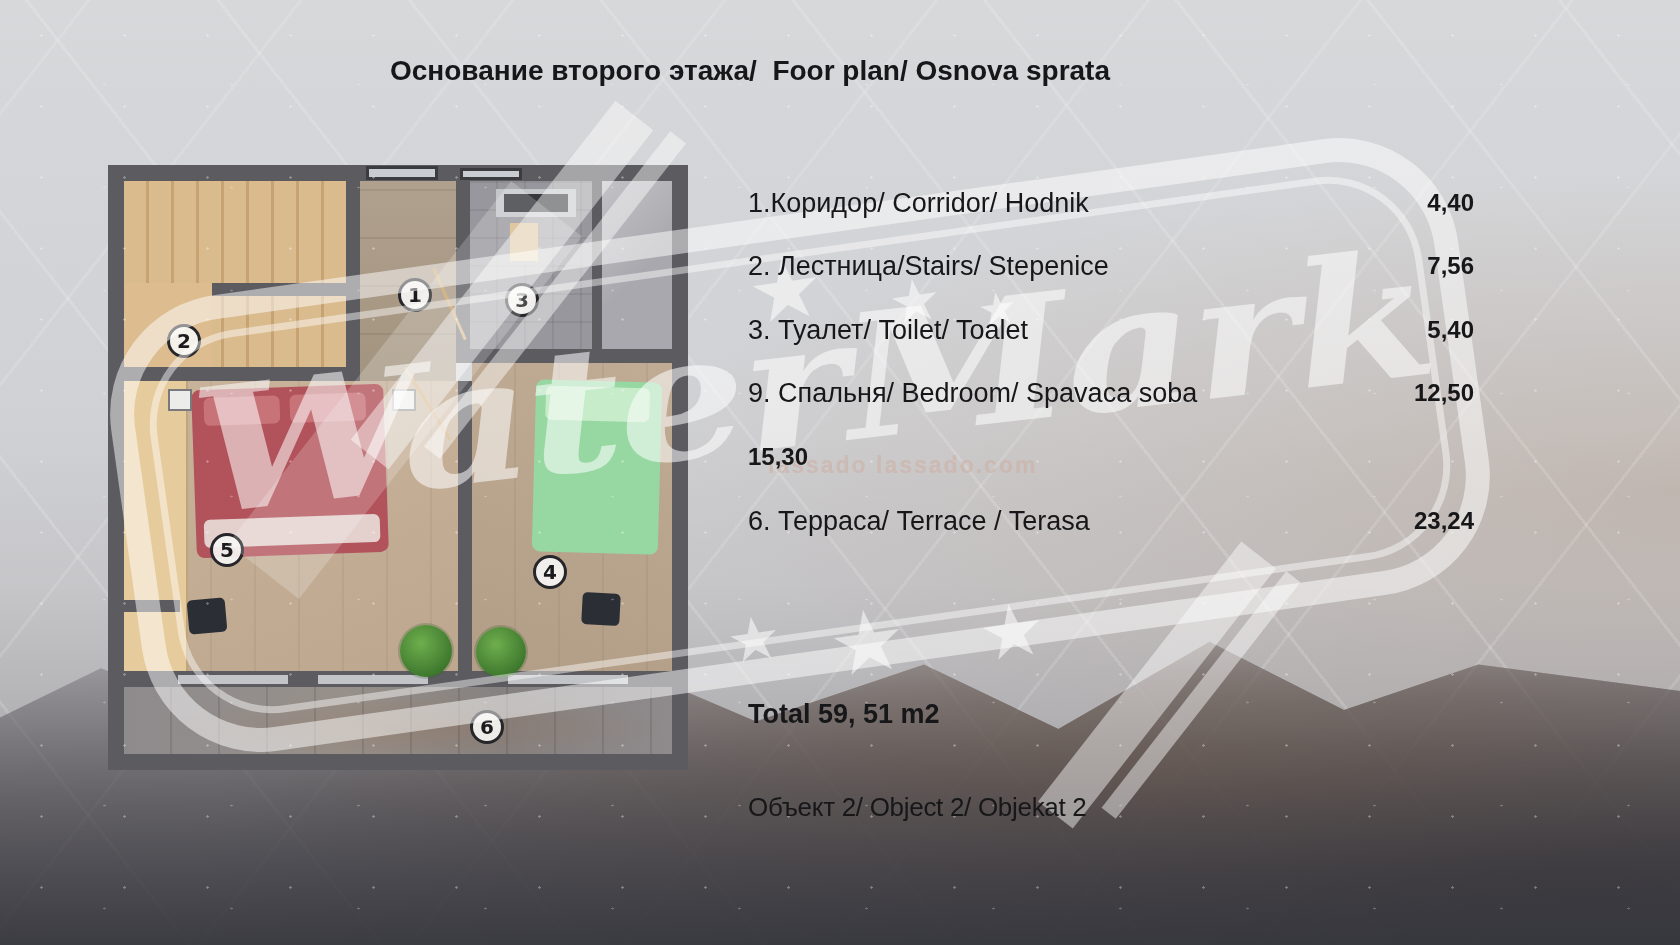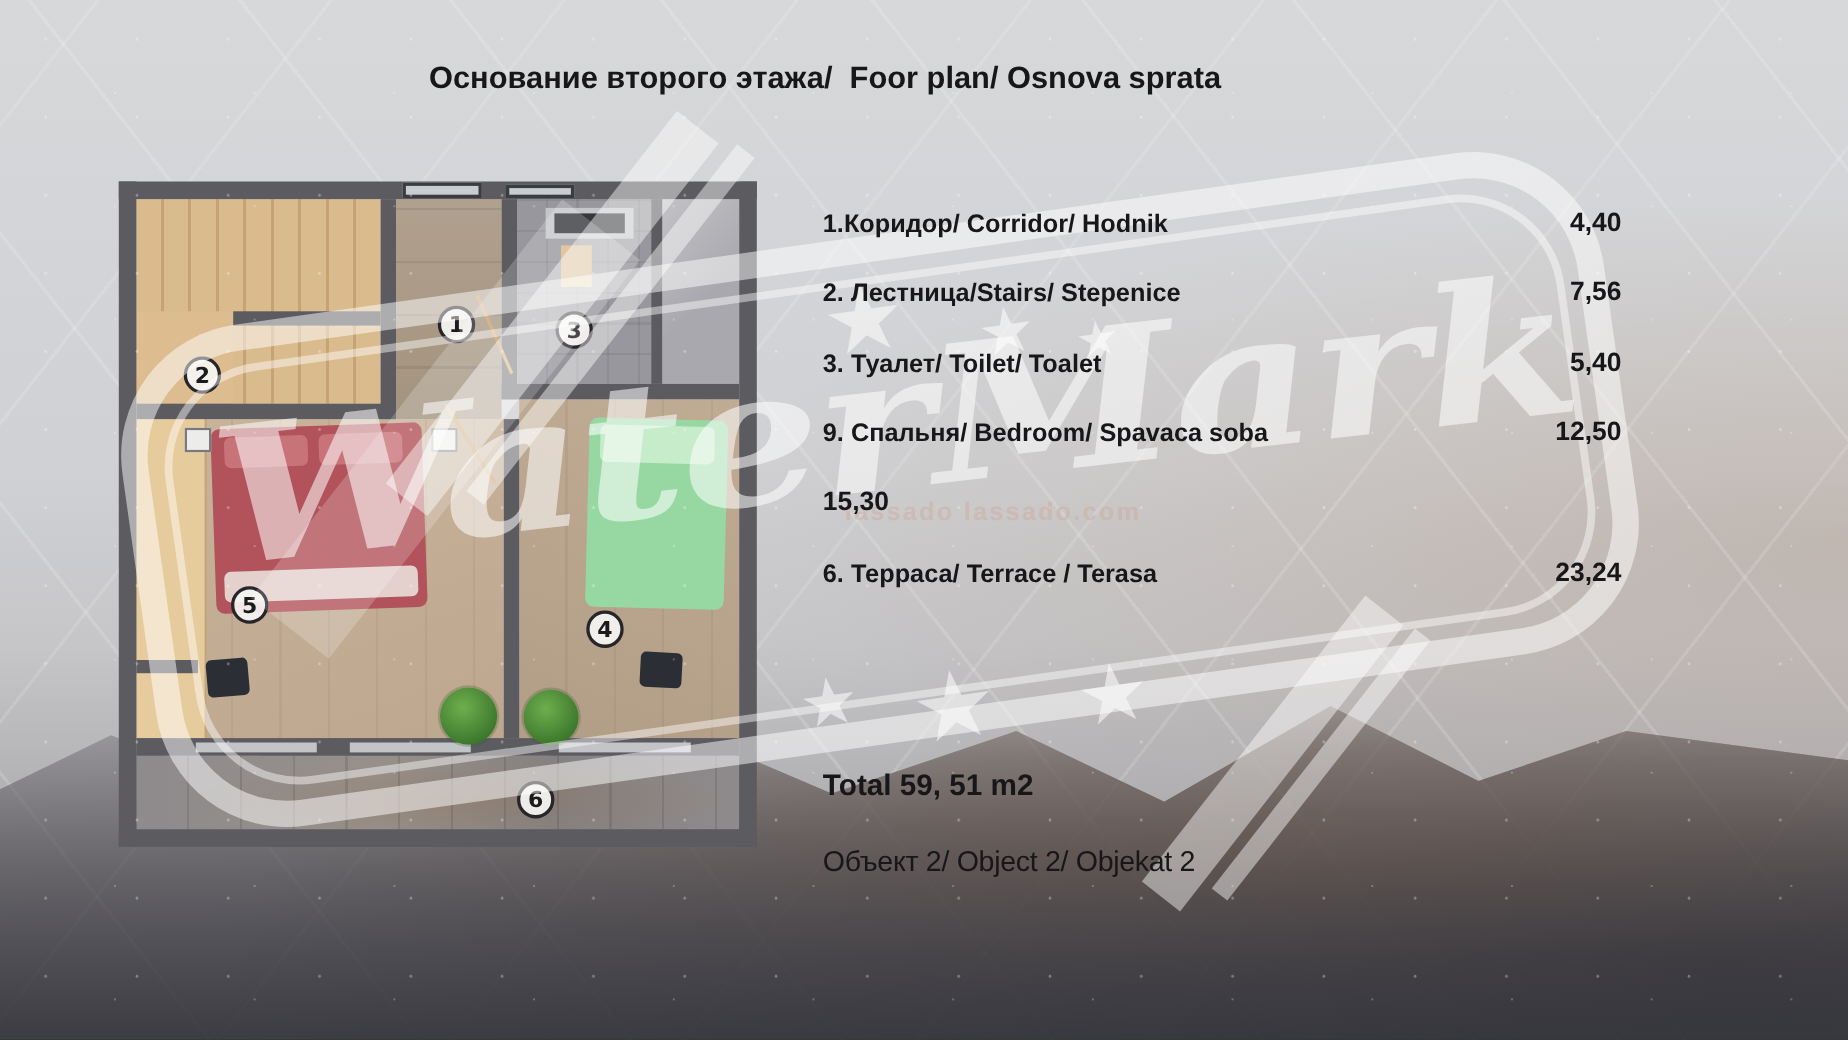--- a/index.html
+++ b/index.html
@@ -78,24 +78,24 @@
   .wm-star{font-family:"DejaVu Sans",sans-serif;line-height:1;transform:rotate(-8deg);}
   .wm-stripe{background:rgba(255,255,255,.45);transform:rotate(38deg);}
   .wm-url{left:768px;top:452px;font-size:23px;letter-spacing:2px;color:rgba(205,172,158,.5);
     filter:blur(.6px);font-weight:bold;}
   
   .txt{position:absolute;z-index:6;color:#17171a;}
   .title{left:100px;top:55px;width:1300px;text-align:center;font-weight:bold;font-size:28px;white-space:pre;}
   .legend{left:748px;top:182px;width:726px;height:400px;}
   .legend-row{position:absolute;left:0;width:726px;height:42px;display:flex;
     justify-content:space-between;align-items:center;}
-  .legend-label{font-weight:bold;font-size:23px;white-space:pre;}
+  .legend-label{font-weight:normal;font-size:27px;white-space:pre;}
   .legend-value{font-weight:bold;font-size:24px;}
   .total{left:748px;top:699px;font-weight:bold;font-size:27px;}
-  .object-line{left:748px;top:768px;font-weight:normal;font-size:26px;letter-spacing:-.3px;}
+  .object-line{left:748px;top:792px;font-weight:normal;font-size:26px;letter-spacing:-.3px;}
 </style>
 </head>
 <body>
 
 <div class="canvas">
 
   <div class="lattice"></div>
   <div class="terrain"></div>
 
   <div class="plan">

